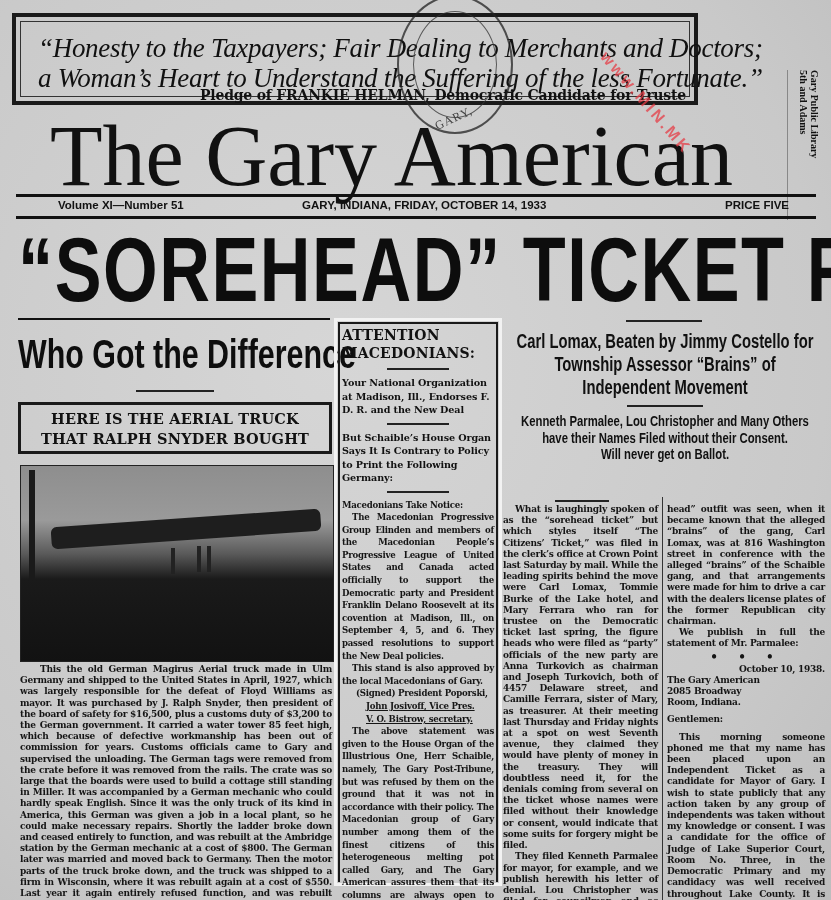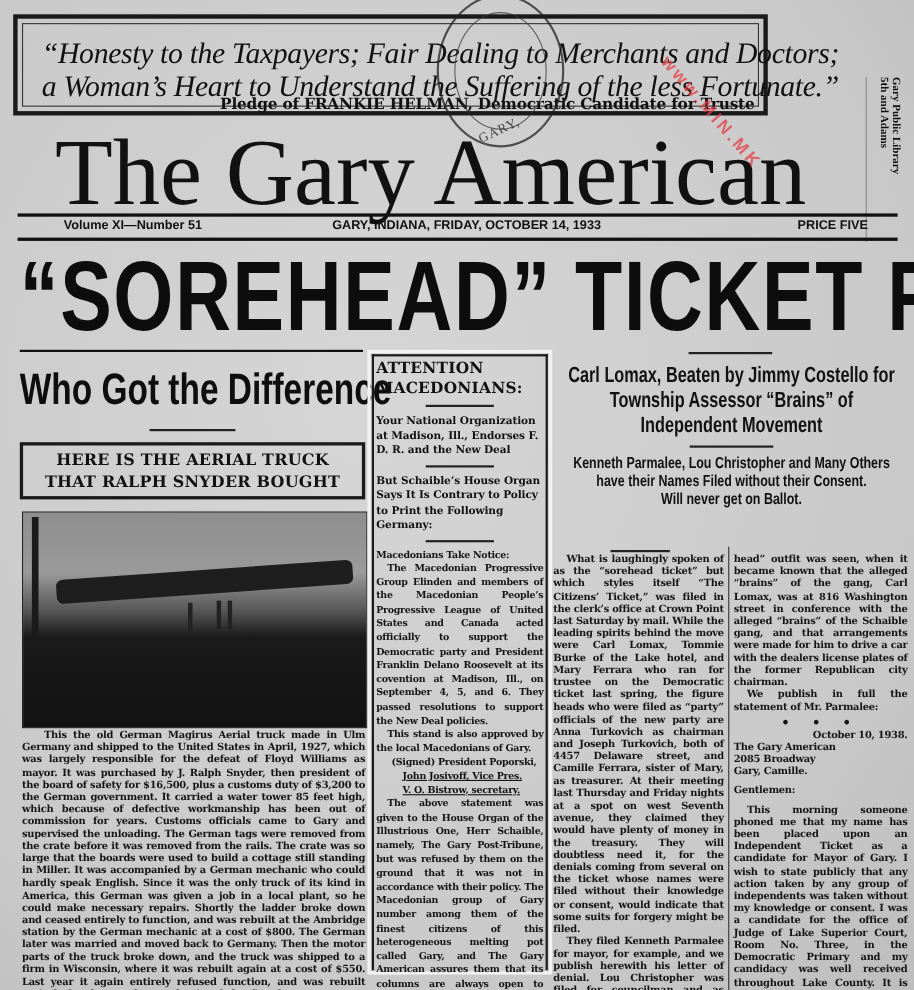--- a/index.html
+++ b/index.html
@@ -263,18 +263,18 @@
     <p class="ind">They filed Kenneth Parmalee for mayor, for example, and we publish herewith his letter of denial. Lou Christopher was filed for councilman and as vigorously denies it, as does Joe Lach, who was filed as a member of Camille’s advisory board, and Lawrence Connell who was filed</p>
   </div>
 
   <div class="right-col body-text" style="left:667px; top:504px; width:158px;">
     <p>head” outfit was seen, when it became known that the alleged “brains” of the gang, Carl Lomax, was at 816 Washington street in conference with the alleged “brains” of the Schaible gang, and that arrangements were made for him to drive a car with the dealers license plates of the former Republican city chairman.</p>
     <p class="ind">We publish in full the statement of Mr. Parmalee:</p>
     <p class="dots">• • •</p>
     <p class="right-align">October 10, 1938.</p>
     <p>The Gary American</p>
     <p>2085 Broadway</p>
-    <p>Gary, Camille.</p>
+    <p>Room, Indiana.</p>
     <p style="margin-top:6px;">Gentlemen:</p>
     <p class="ind" style="margin-top:6px;">This morning someone phoned me that my name has been placed upon an Independent Ticket as a candidate for Mayor of Gary. I wish to state publicly that any action taken by any group of independents was taken without my knowledge or consent. I was a candidate for the office of Judge of Lake Superior Court, Room No. Three, in the Democratic Primary and my candidacy was well received throughout Lake County. It is therefore a great privilege for me to say that I will support the Democratic Ticket from top to bottom in this Fall Election.</p>
   </div>
 
 </div>
 
 </body></html>

